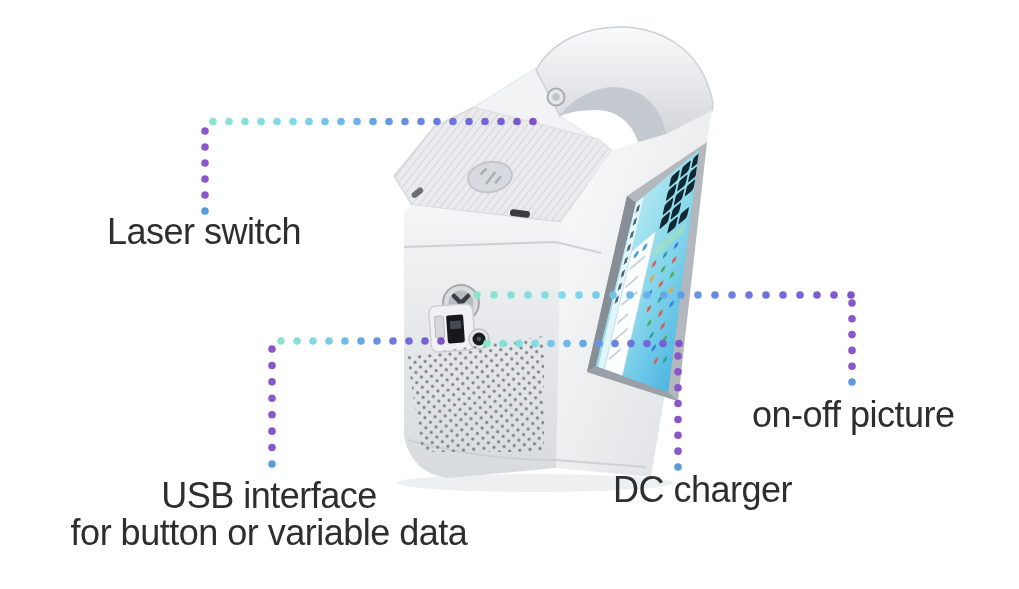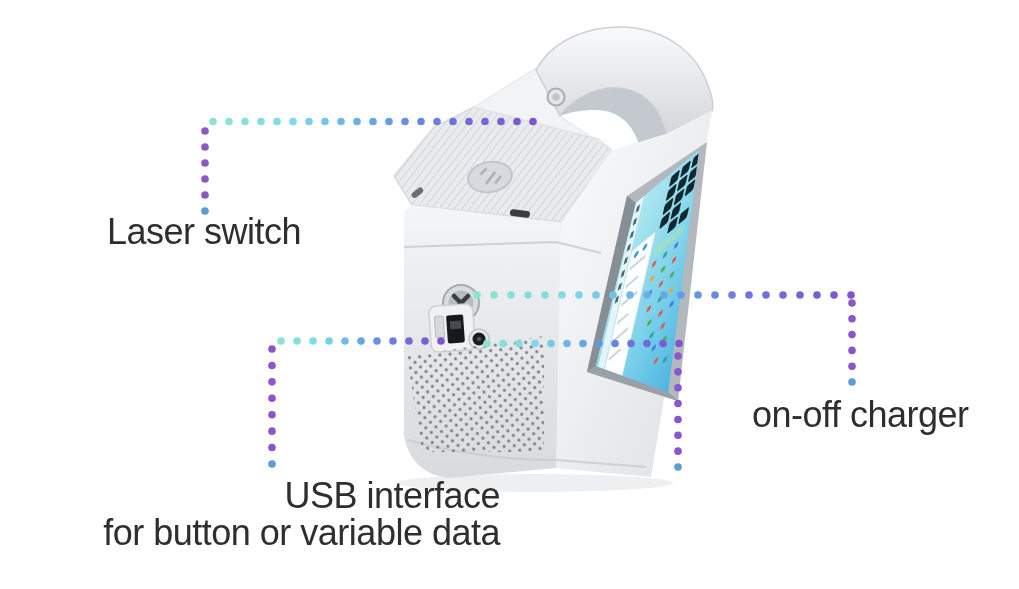--- a/index.html
+++ b/index.html
@@ -7,21 +7,21 @@
          font-family:"Liberation Sans",sans-serif;}
   .layer{position:absolute;left:0;top:0;width:1019px;height:589px;}
   .callout-label{
     position:absolute;
     font:400 36px/37px "Liberation Sans",sans-serif;
     color:#2e2e2e;
     letter-spacing:-0.5px;
     white-space:nowrap;
   }
   .label-laser{left:107px;top:213px;}
-  .label-usb{left:38px;top:477px;width:462px;text-align:right;white-space:normal;}
+  .label-usb{left:38px;top:477px;width:462px;text-align:center;white-space:normal;}
   .label-dc{left:613px;top:471px;}
   .label-onoff{left:752px;top:396px;}
 </style>
 </head>
 <body>
 
 <div class="stage">
 
   <svg class="layer" viewBox="0 0 1019 589" aria-hidden="true">
     <defs>
@@ -306,15 +306,16 @@
       </g>
     </svg>
 
   <div class="callout-label label-laser">Laser switch</div>
 
   <div class="callout-label label-usb">
     <span>USB interface</span><br>
     <span>for button or variable data</span>
   </div>
 
-
-  <div class="callout-label label-onoff">on-off charger</div>
+  <div class="callout-label label-dc">DC charger</div>
+
+  <div class="callout-label label-onoff">on-off picture</div>
 </div>
 
 </body></html>

